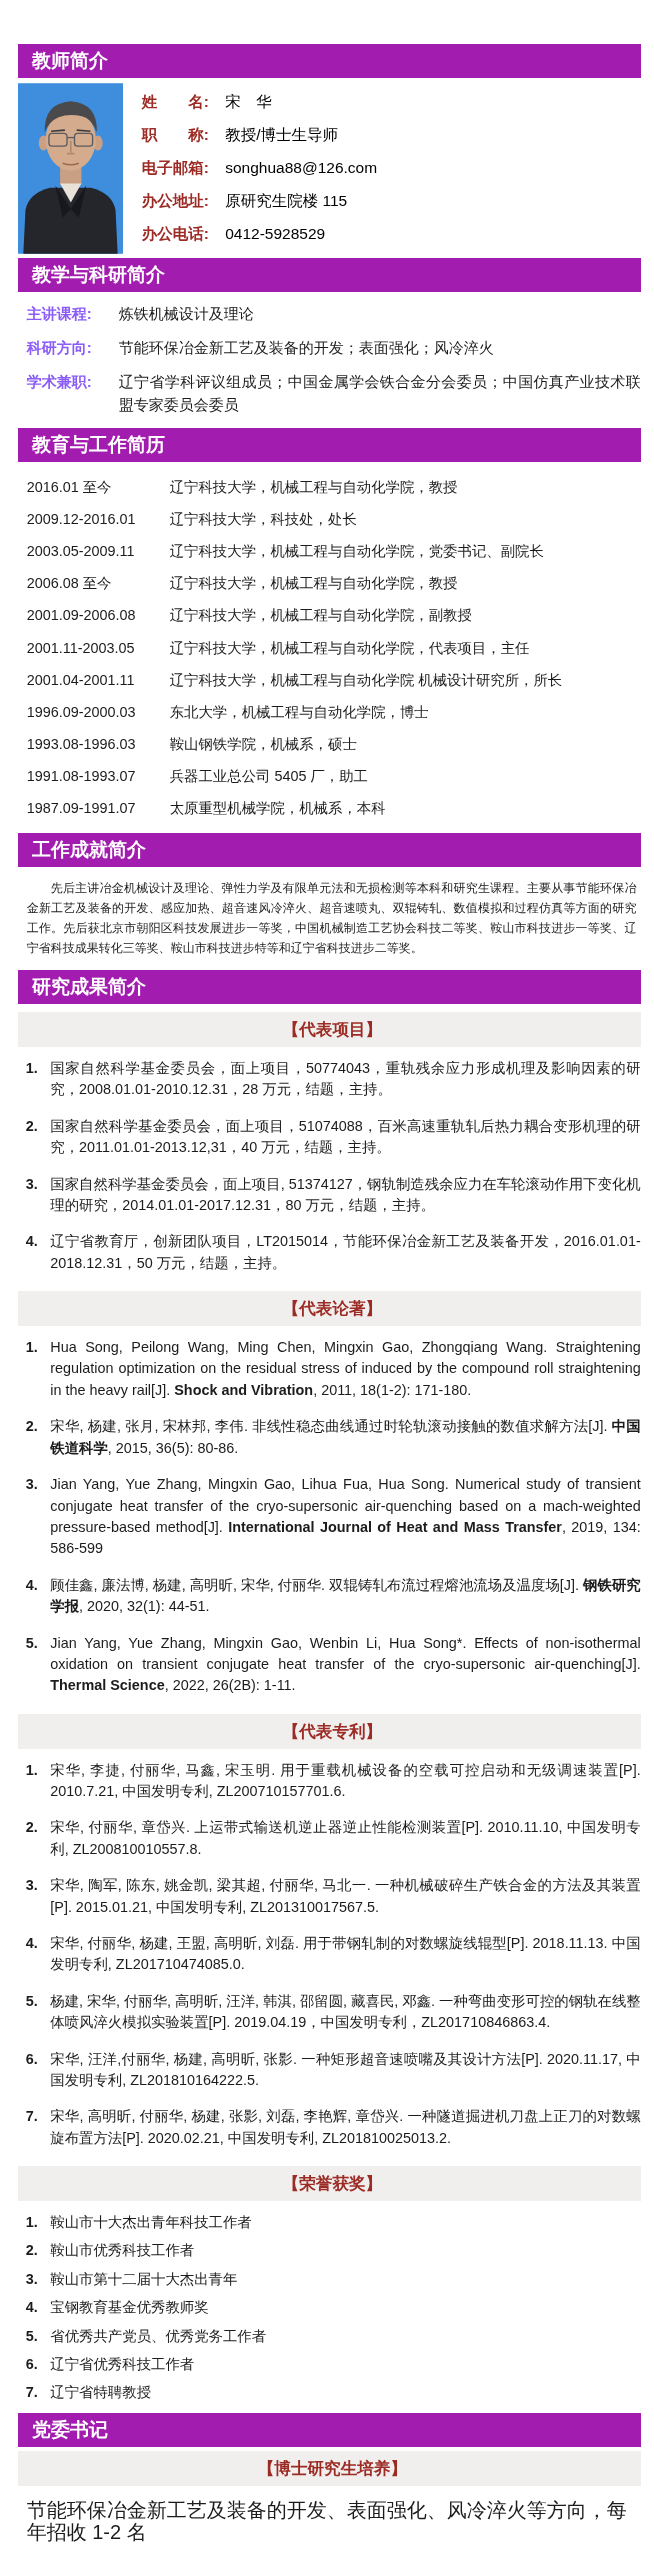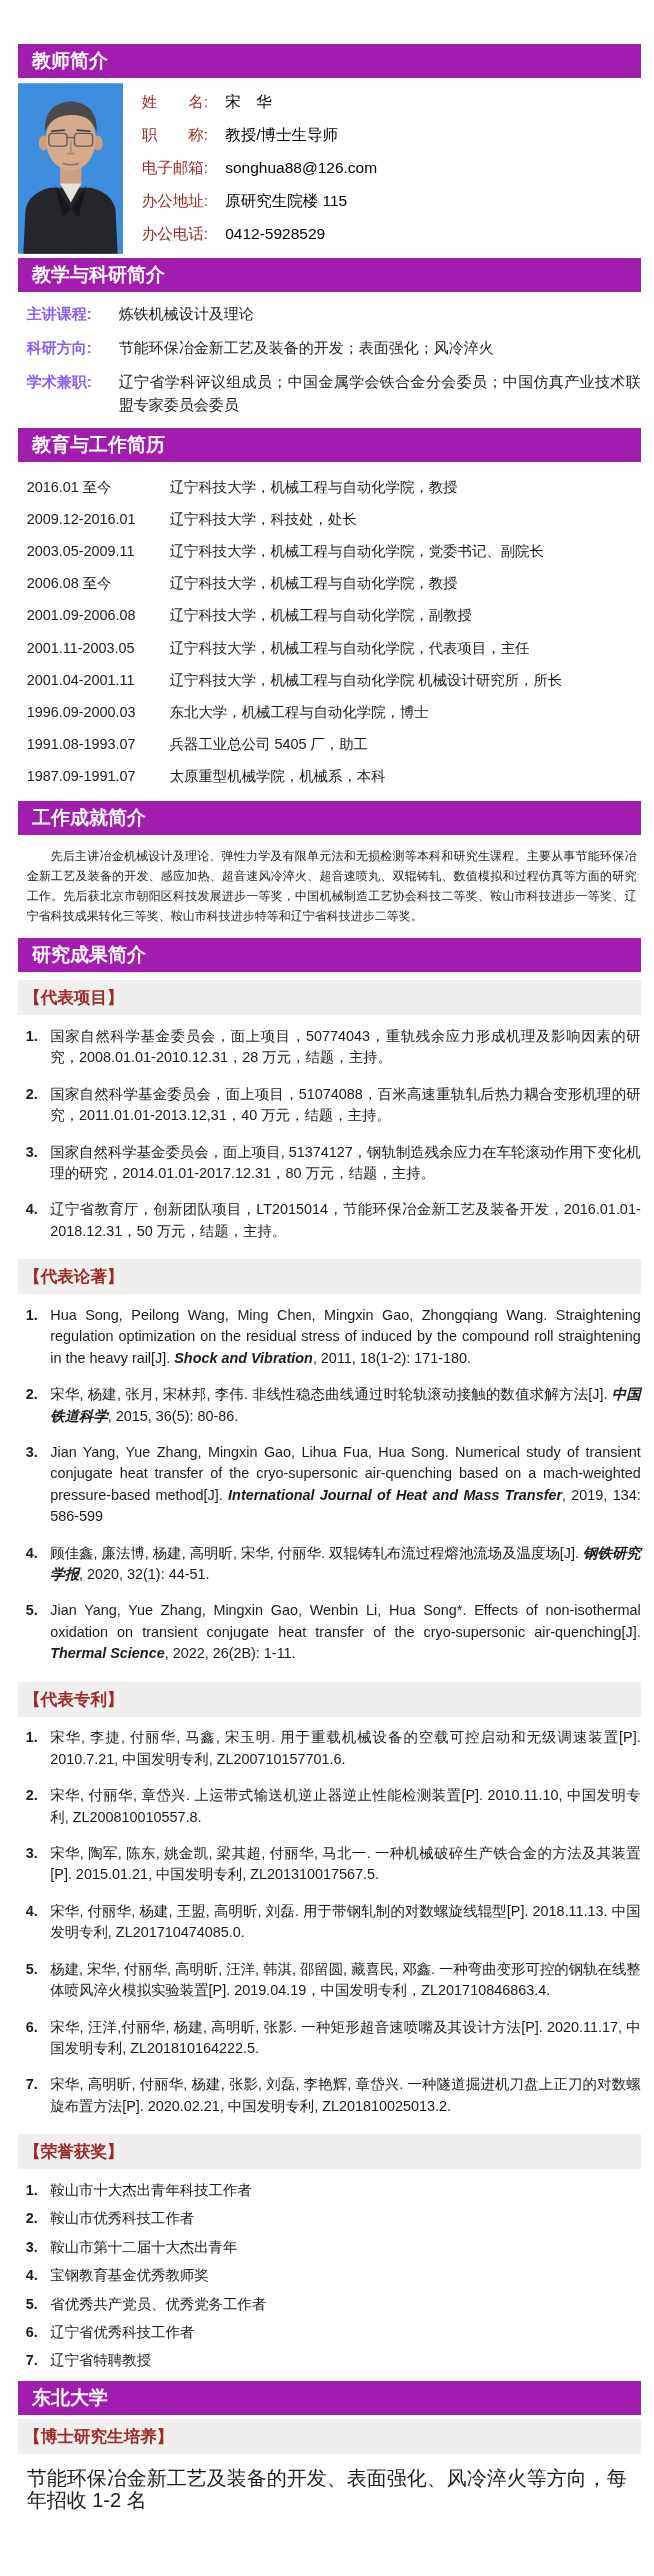--- a/index.html
+++ b/index.html
@@ -12,27 +12,28 @@
   .content{margin-left:17.7px;width:623px;}
   .banner{
     background:#a21caf;color:#ffffff;font-weight:bold;
     font-size:19px;height:34px;line-height:34px;padding-left:14.4px;
     box-sizing:border-box;
   }
   .strip{
     background:#F0EFED;color:#9C2B25;font-weight:bold;
     font-size:16.6px;height:35px;line-height:35px;padding-left:6.4px;
     box-sizing:border-box;
+    text-align:center;
   }
   
   .profile{display:flex;margin-top:5.3px;height:171px;}
   .photo{width:105px;height:171px;flex:none;display:block;}
   .fields{margin-left:19px;padding-top:8.6px;}
   .field{margin-bottom:14px;font-size:15.5px;line-height:19px;white-space:nowrap;}
-  .field .label{color:#9C2B25;font-weight:normal;display:inline-block;min-width:76px;}
+  .field .label{color:#9C2B25;font-weight:bold;display:inline-block;min-width:76px;}
   .field .value{color:#000000;margin-left:7.5px;}
   
   .teach{padding:10.7px 0 0 9px;}
   .teach-row{display:flex;font-size:15px;line-height:22.5px;margin-bottom:11.8px;}
   .teach-row .tlabel{color:#8b5cf6;font-weight:bold;width:92px;flex:none;}
   .teach-row .tvalue{flex:1;text-align:justify;color:#1c1c1c;}
   .mt7{margin-top:3.7px;}
   
   .edu{padding:15px 0 3.2px 9px;}
   .edu-row{display:flex;font-size:14.4px;line-height:21.4px;margin-bottom:10.7px;}
@@ -42,21 +43,21 @@
   .para{
     font-size:12px;line-height:20px;text-align:justify;
     text-indent:2em;margin:10.7px 0 11.8px 0;padding:0 4.3px 0 9px;font-family:Liberation Serif, serif;
   }
   
   .num-list{padding:10.7px 0 2.1px 8px;}
   .num-list .item{display:flex;margin-bottom:15px;font-size:14.4px;line-height:21.4px;}
   .num-list .num{font-weight:bold;width:24.6px;flex:none;}
   .num-list .txt{flex:1;text-align:justify;}
   .num-list.tight .item{margin-bottom:7px;}
-  .journal{font-weight:bold;font-style:italic;}
+  .journal{font-weight:bold;}
   .strip-gap{margin-top:8.6px;}
   
   .grad-text{font-size:20px;line-height:21.4px;margin:14px 0 6px 0;padding-left:9px;}
 </style>
 </head>
 <body>
 
 <div class="page">
   <div class="content">
 
@@ -175,20 +176,24 @@
         <div class="edu-row">
           <span class="period">2001.04-2001.11</span>
           <span class="detail">辽宁科技大学，机械工程与自动化学院 机械设计研究所，所长</span>
         </div>
 
         <div class="edu-row">
           <span class="period">1996.09-2000.03</span>
           <span class="detail">东北大学，机械工程与自动化学院，博士</span>
         </div>
 
+        <div class="edu-row">
+          <span class="period">1993.08-1996.03</span>
+          <span class="detail">鞍山钢铁学院，机械系，硕士</span>
+        </div>
 
         <div class="edu-row">
           <span class="period">1991.08-1993.07</span>
           <span class="detail">兵器工业总公司 5405 厂，助工</span>
         </div>
 
         <div class="edu-row">
           <span class="period">1987.09-1991.07</span>
           <span class="detail">太原重型机械学院，机械系，本科</span>
         </div>
@@ -328,20 +333,20 @@
           <div class="txt">辽宁省优秀科技工作者</div>
         </div>
 
         <div class="item">
           <span class="num">7.</span>
           <div class="txt">辽宁省特聘教授</div>
         </div>
       </div>
 
     <div class="banner">
-      <span>东北大学</span>
+      <span>党委书记</span>
     </div>
     <div class="strip" style="margin-top:4.3px;">【博士研究生培养】</div>
     <div class="grad-text">节能环保冶金新工艺及装备的开发、表面强化、风冷淬火等方向，每年招收 1-2 名</div>
 
   </div>
 </div>
 
 
 </body></html>

